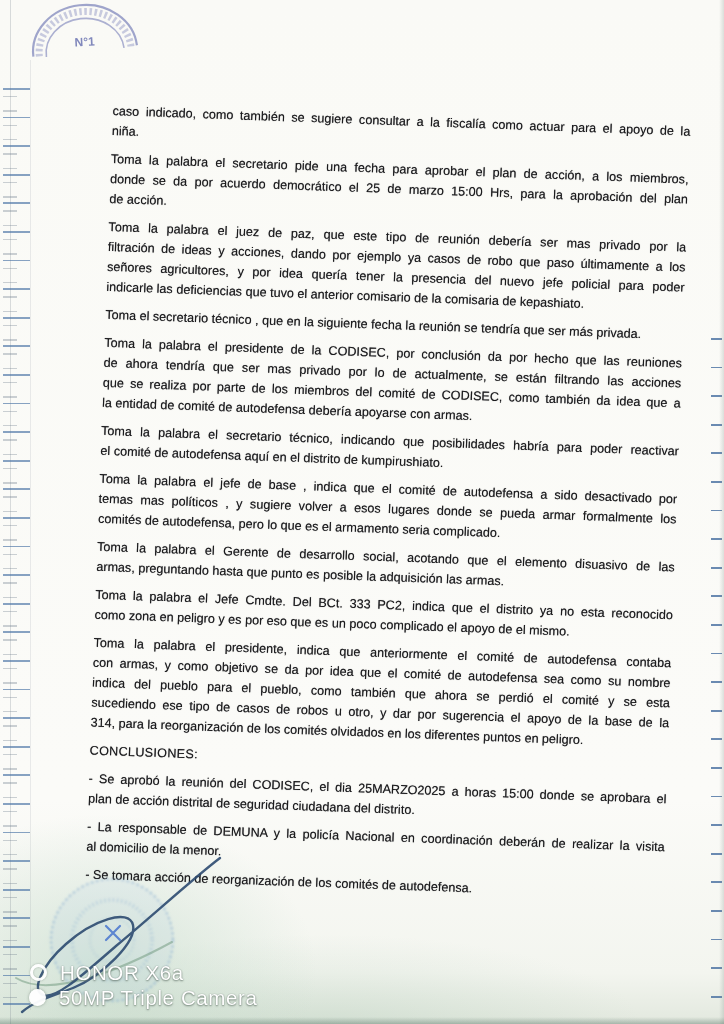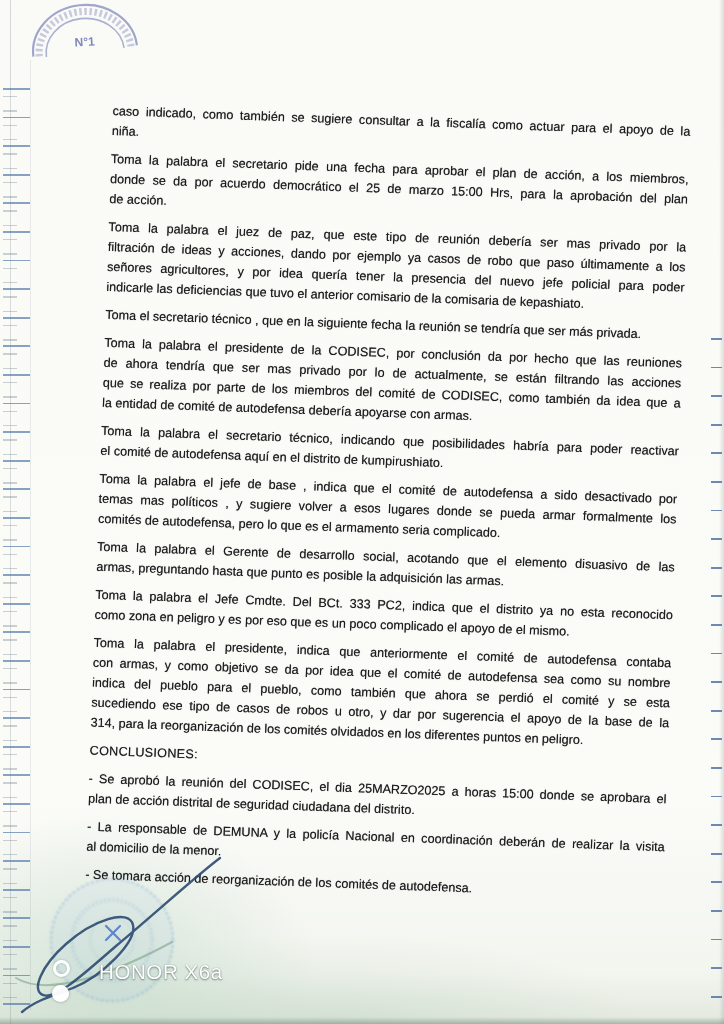--- a/index.html
+++ b/index.html
@@ -60,21 +60,21 @@
     text-shadow:0 0 .7px rgba(25,25,30,.65);
   }
   .para{margin:0 0 8px 0;}
   .line{text-align:justify;text-align-last:justify;}
   .line.last{text-align-last:left;}
   .heading .line{text-align-last:left;letter-spacing:.3px;}
   
   .signature{position:absolute;left:10px;top:846px;}
   
   .watermark{position:absolute;left:30px;top:960px;color:#fff;}
-  .wm-row{display:flex;align-items:flex-start;gap:29px;height:25px;padding-left:23px;}
+  .wm-row{display:flex;align-items:center;gap:13px;height:25px;}
   .wm-ring{
     width:11px;height:11px;border:3.5px solid rgba(255,255,255,.95);border-radius:50%;
     box-shadow:0 0 2px rgba(108,124,114,.65), inset 0 0 2px rgba(108,124,114,.55);
     flex:0 0 auto;
   }
   .wm-dot{
     width:17px;height:17px;background:rgba(255,255,255,.96);border-radius:50%;
     box-shadow:0 0 3px rgba(108,124,114,.7);margin-left:-1px;flex:0 0 auto;
   }
   .wm-text{
@@ -185,16 +185,17 @@
     <path d="M 96 80 l 14 14 M 110 80 l -14 14" fill="none" stroke="rgba(62,110,205,.8)" stroke-width="2.2" stroke-linecap="round"></path>
   </svg>
 
   <div class="watermark">
     <div class="wm-row">
       <span class="wm-ring"></span>
       <span class="wm-text">HONOR X6a</span>
     </div>
     <div class="wm-row">
       <span class="wm-dot"></span>
+      <span class="wm-text">50MP Triple Camera</span>
     </div>
   </div>
 
 </div>
 
 </body></html>

